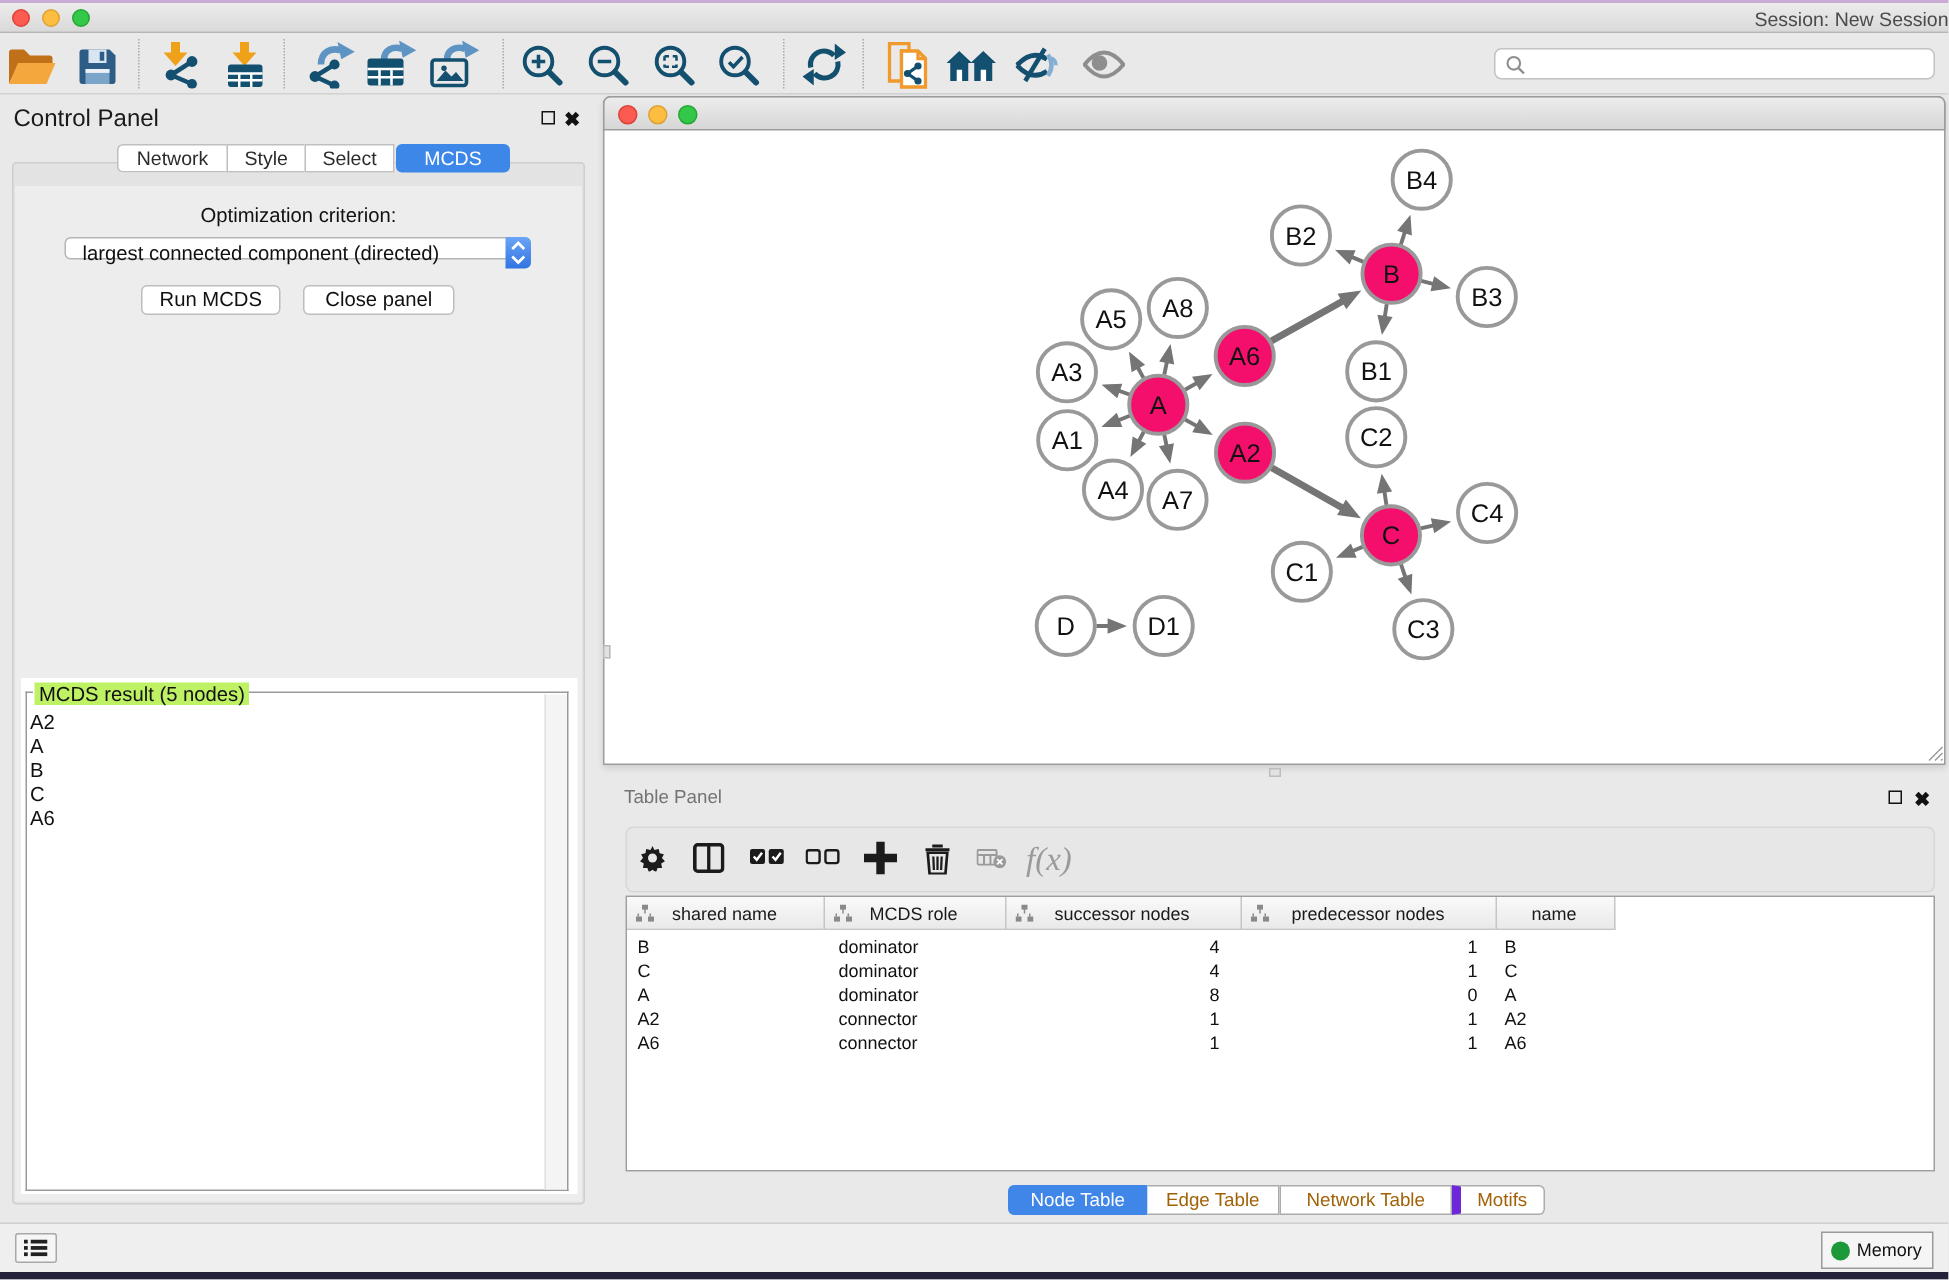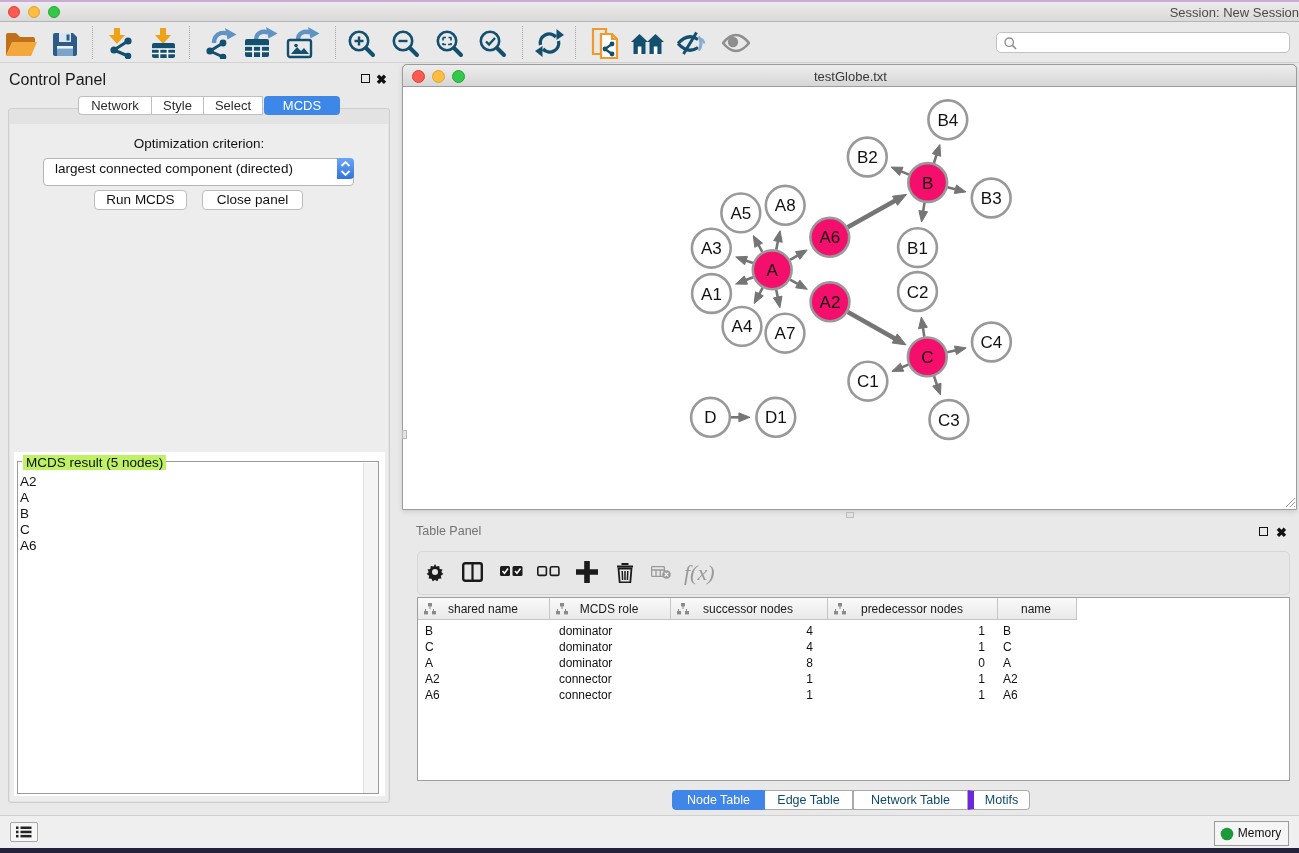--- a/index.html
+++ b/index.html
@@ -17,21 +17,21 @@
 .search{left:996px;top:32px;width:294px;height:21px;background:#fff;border:1px solid #c2c2c2;border-radius:5px}
 
 .cpTitle{left:9px;top:71px;font-size:16px;color:#1a1a1a}
 .wmin{width:9px;height:9px;border:1.5px solid #111}
 .wx{font-size:13px;font-weight:bold;color:#111;line-height:1}
 .tab{position:absolute;top:96px;height:19px;background:#fff;border:1px solid #bfbfbf;border-right:none;font-size:13px;color:#2b2b2b;text-align:center;line-height:18px}
 .tab.sel{background:#3d87e9;color:#fff;border:none;border-radius:4px;line-height:19px}
 .cpOuter{left:8px;top:108px;width:382px;height:695px;background:#e3e3e3;border:1px solid #cecece;border-radius:3px}
 .cpInner{left:10px;top:124px;width:378px;height:677px;background:#ededed}
 .optlabel{left:10px;top:136px;width:378px;text-align:center;font-size:13.5px;color:#111}
-.dd{left:43px;top:158px;width:311px;height:28px;background:#fff;border:1px solid #b5b5b5;border-radius:4px;font-size:13.5px;color:#111;line-height:19px;padding-left:11px}
+.dd{left:43px;top:158px;width:311px;height:15px;background:#fff;border:1px solid #b5b5b5;border-radius:4px;font-size:13.5px;color:#111;line-height:19px;padding-left:11px}
 .ddbtn{left:337px;top:158px;width:17px;height:21px;background:linear-gradient(#6ba5f7,#3174e0);border-radius:0 4px 4px 0}
 .btn{position:absolute;height:20px;background:#fff;border:1px solid #bdbdbd;border-radius:4px;font-size:13.5px;color:#111;text-align:center;line-height:18px}
 .mcdsbox{left:14px;top:452px;width:371px;height:344px;background:#fff}
 .mcdsborder{left:17px;top:461px;width:362px;height:333px;border:1px solid #9a9a9a;border-top:none}
 .mbseg{top:461px;height:1px;background:#9a9a9a}
 .mcdstitle{left:23px;top:455px;font-size:13.5px;color:#111;background:#bef264;padding:0 3px}
 .mcdslist{left:20px;top:474px;font-size:13.5px;color:#111;line-height:16px}
 .scrolltrack{left:363px;top:463px;width:15px;height:330px;background:#f4f4f4;border-left:1px solid #e0e0e0}
 
 .netwin{left:402px;top:64px;width:895px;height:446px;background:#fff;border:1px solid #9c9c9c;border-radius:5px 5px 0 0;box-shadow:0 2px 5px rgba(0,0,0,.12)}
@@ -40,21 +40,21 @@
 .netname{position:absolute;left:0;top:4px;width:895px;text-align:center;font-size:13px;color:#383838}
 .graph{position:absolute;left:403px;top:88px}
 
 .tpTitle{left:416px;top:524px;font-size:12.5px;color:#737373}
 .tptools{left:417px;top:551px;width:873px;height:44px;background:#e7e7e7;border:1px solid #d7d7d7;border-radius:5px}
 .tbox{left:417px;top:597px;width:873px;height:184px;background:#fff;border:1px solid #9e9e9e}
 .thead{left:418px;top:598px;width:659px;height:22px;background:linear-gradient(#fafafa,#e9e9e9);border-bottom:1px solid #c6c6c6}
 .hsep{position:absolute;top:0;width:1px;height:22px;background:#c6c6c6}
 .hlabel{position:absolute;top:4px;font-size:12px;color:#1a1a1a;text-align:center}
 .cell{position:absolute;font-size:12px;color:#111}
-.seg{position:absolute;top:790px;height:20px;background:#fff;border:1px solid #ababab;font-size:12.5px;color:#0c4a6e;text-align:center;line-height:19px}
+.seg{position:absolute;top:790px;height:20px;background:#fff;border:1px solid #ababab;font-size:12.5px;color:#a16207;text-align:center;line-height:19px}
 .statusline{left:0;top:815px;width:1299px;height:1px;background:#cfcfcf}
 .statusbar{left:0;top:816px;width:1299px;height:32px;background:#efefef}
 .listbtn{left:10px;top:822px;width:28px;height:20px;background:#f6f6f6;border:1px solid #a8a8a8;border-radius:2px}
 .membtn{left:1214px;top:821px;width:75px;height:25px;background:#f5f5f5;border:1px solid #9a9a9a;font-size:12px;color:#111;line-height:23px;text-align:center;padding-left:16px}
 .deskBot{left:0;top:848px;width:1299px;height:5px;background:#23223a}
 </style></head>
 <body>
 <div id="app">
 <div class="abs deskTop"></div>
 <div class="abs titlebar"></div>
@@ -217,21 +217,20 @@
 <div class="abs mbseg" style="left:166px;width:213px"></div>
 <div class="abs mcdstitle">MCDS result (5 nodes)</div>
 <div class="abs mcdslist">A2<br>A<br>B<br>C<br>A6</div>
 <div class="abs scrolltrack"></div>
 
 <div class="abs netwin"></div>
 <div class="abs nettitle">
 <div class="abs ntl" style="left:9px;background:#fc5b52;border:1px solid #dd4137"></div>
 <div class="abs ntl" style="left:29px;background:#fdbd40;border:1px solid #dfa133"></div>
 <div class="abs ntl" style="left:49px;background:#34c84a;border:1px solid #24a732"></div>
-<div class="netname">testGlobe.txt</div>
 </div>
 <svg class="abs" style="left:1283px;top:495px" width="13" height="13" viewBox="0 0 13 13">
 <path d="M3 12 L12 3 M7 12 L12 7 M11 12 L12 11" stroke="#9a9a9a" stroke-width="1"></path>
     </svg>
 <div class="abs" style="left:402px;top:430px;width:5px;height:9px;background:#e2e2e2;border:1px solid #b9b9b9"></div>
 <div class="abs" style="left:846px;top:512px;width:8px;height:6px;background:#e2e2e2;border:1px solid #bdbdbd"></div>
 <svg class="abs graph" width="894" height="421" viewBox="0 0 894 421">
       <g stroke="#757575" fill="#757575">
         <line x1="359.3" y1="163.9" x2="354.7" y2="155.5" stroke-width="2.6"></line>
         <path d="M350.3 147.6 L359.5 155.1 L351.8 159.3 Z"></path>

